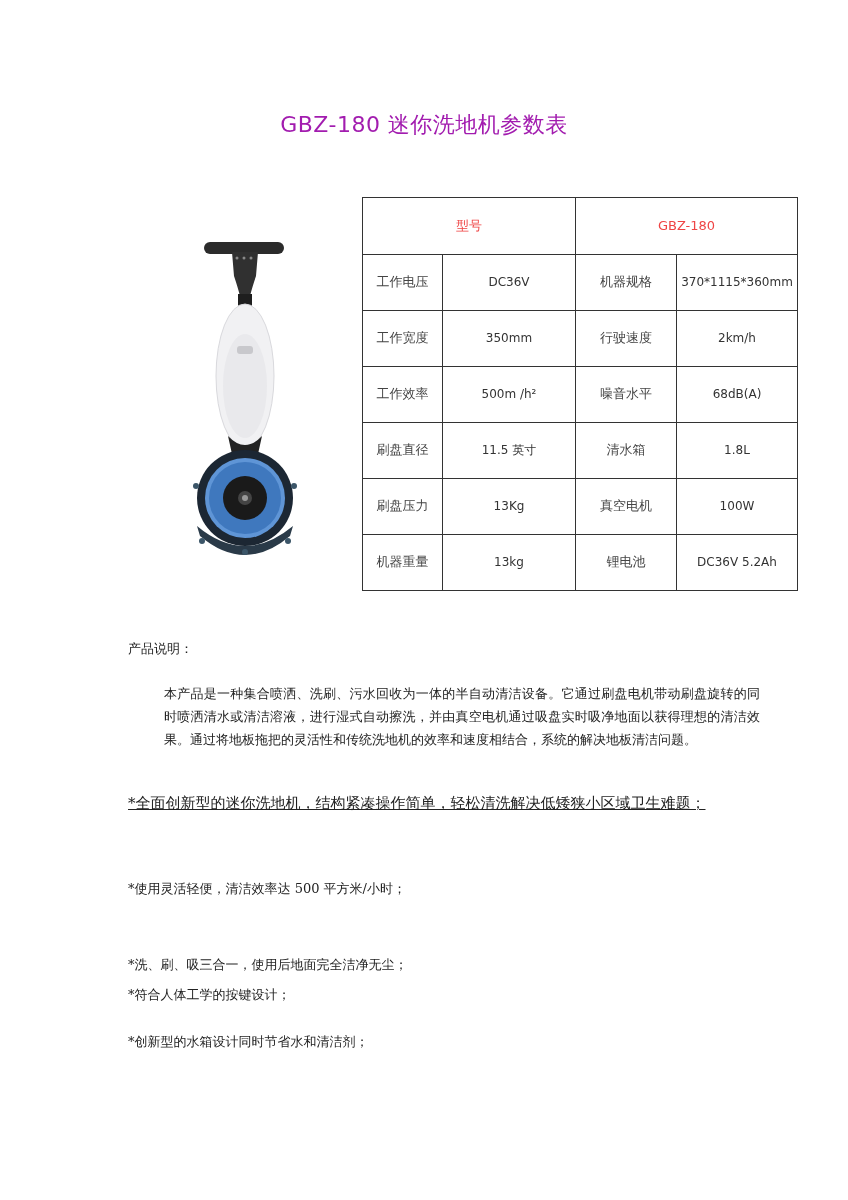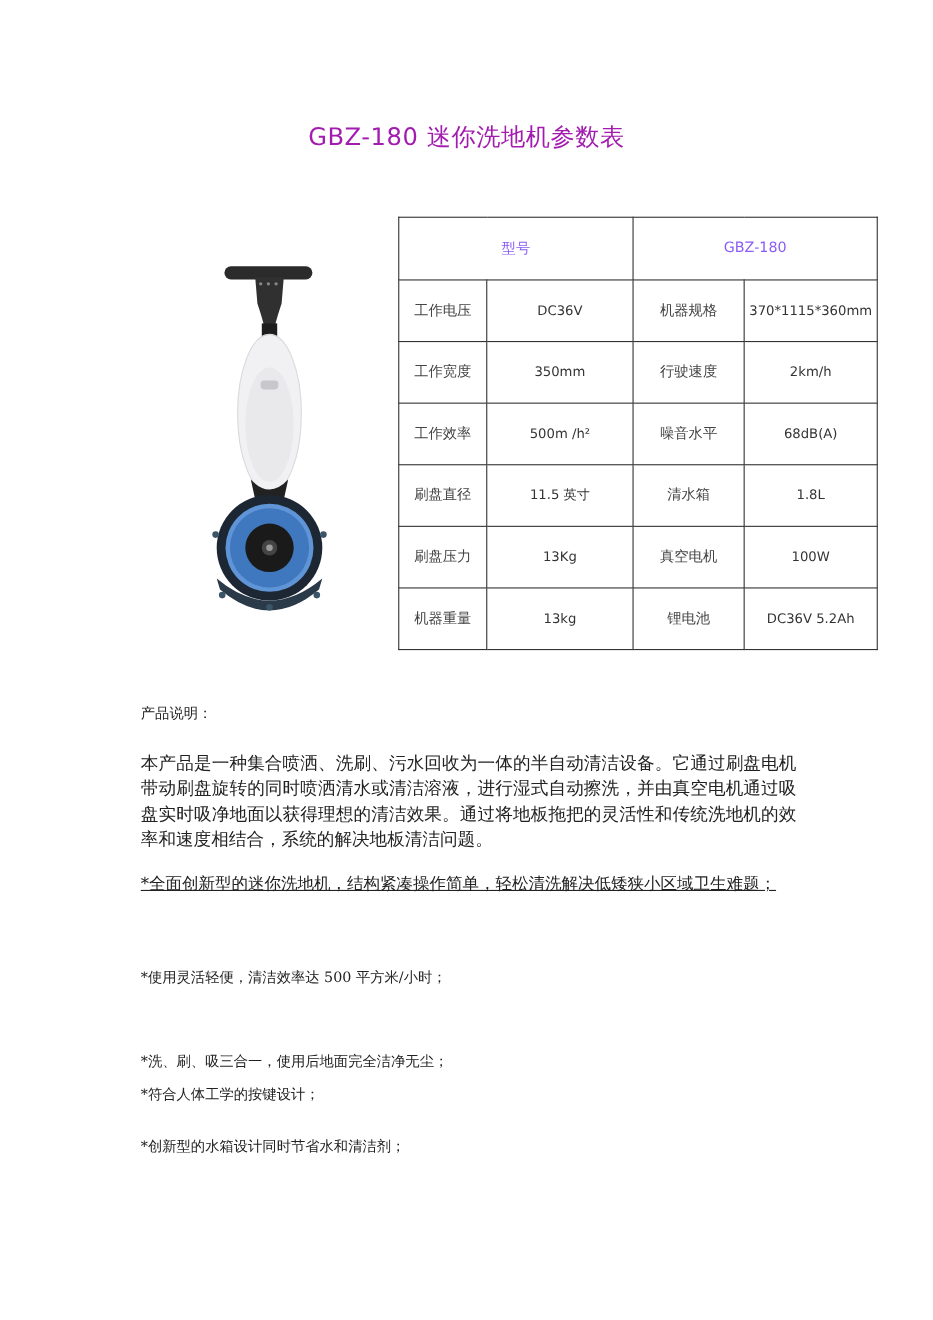--- a/index.html
+++ b/index.html
@@ -8,25 +8,25 @@
   .page-title { position: absolute; left: 0; width: 848px; top: 110px; text-align: center;
          font-size: 22px; color: #a21caf; letter-spacing: 0.5px; }
   .product-image { position: absolute; left: 182px; top: 236px; width: 126px; height: 322px; }
   table.spec-table { position: absolute; left: 362px; top: 197px; width: 435px; height: 394px;
          border-collapse: collapse; table-layout: fixed; }
   .spec-table td { border: 1.5px solid #333; text-align: center; vertical-align: middle;
          font-size: 12px; color: #333; padding: 0; }
   .spec-table td.label { font-size: 13px; color: #444; }
   .spec-table tr { height: 43.5px; }
   .spec-table tr.head { height: 44px; }
-  .spec-table td.head-cell { font-size: 13px; color: #8b5cf6; }
+  .spec-table td.head-cell { font-size: 13px; color: #ef4444; }
   .desc { position: absolute; left: 128px; width: 596px; font-family: "DejaVu Serif", "Liberation Serif", serif;
           color: #222; }
   .desc-heading { top: 640px; font-size: 13px; }
-  .desc-body { top: 682px; font-size: 16px; line-height: 23px; text-align: justify; }
+  .desc-body { top: 682px; font-size: 13px; line-height: 23px; text-align: justify; margin-left: 36px; }
   .feature-main { top: 792px; font-size: 15px; line-height: 22px; text-decoration: underline; }
   .feature { left: 128px; font-size: 13px; }
   .f1 { top: 880px; } .f2 { top: 956px; } .f3 { top: 970px; margin-top: 16px; } .f4 { top: 1015px; margin-top: 18px; }
 </style>
 </head>
 <body>
 
 <div class="page-title">GBZ-180 迷你洗地机参数表</div>
 
 <svg class="product-image" viewBox="0 0 126 322">

